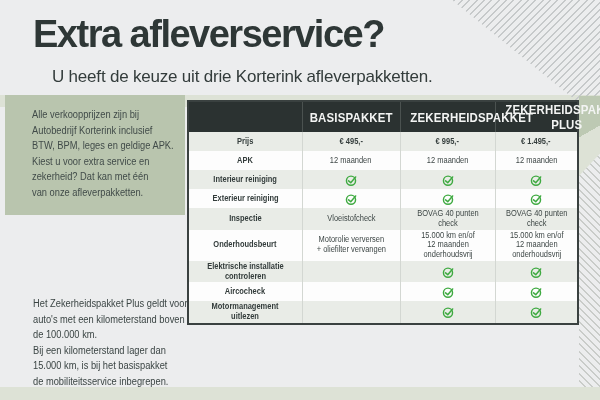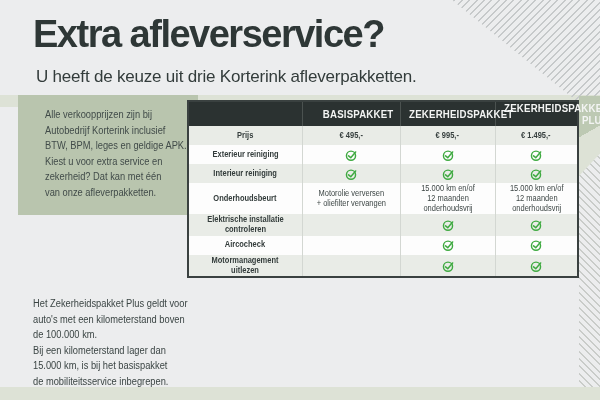--- a/index.html
+++ b/index.html
@@ -16,33 +16,33 @@
     background:repeating-linear-gradient(45deg,rgba(0,0,0,0) 0px,rgba(0,0,0,0) 3.8px,#c9ccc9 3.8px,#c9ccc9 5.2px);}
   .right-wedge{position:absolute;left:579px;top:96px;width:21px;height:80px;
     background:linear-gradient(150deg,var(--sage-dark) 0 45%,var(--band) 45%);
     clip-path:polygon(0 0,100% 0,100% 72%,0 100%);}
 
   .band-top{position:absolute;left:0;top:95px;width:600px;height:12px;background:var(--band);}
   .band-bottom{position:absolute;left:0;top:387px;width:600px;height:13px;background:var(--band);}
 
   .title{position:absolute;left:33px;top:13px;font-size:38px;font-weight:bold;
          letter-spacing:-1.5px;color:var(--ink);}
-  .subtitle{position:absolute;left:36px;top:67px;font-size:17px;letter-spacing:-0.2px;color:#333c3b;}
+  .subtitle{position:absolute;left:52px;top:67px;font-size:17px;letter-spacing:-0.2px;color:#333c3b;}
 
-  .info-box{position:absolute;left:18px;top:95px;width:180px;height:120px;background:var(--sage);overflow:hidden;}
+  .info-box{position:absolute;left:5px;top:95px;width:180px;height:120px;background:var(--sage);overflow:hidden;}
   .info-text{position:absolute;left:27px;top:12px;width:170px;font-size:10px;line-height:1.56;
              color:#414b49;white-space:pre;transform:scaleX(.93);transform-origin:left top;}
 
   .footnote{position:absolute;left:33px;top:296px;width:195px;font-size:10px;line-height:1.56;
             color:#3b4544;white-space:pre;transform:scaleX(.93);transform-origin:left top;}
 
   .pkg-table{position:absolute;left:187px;top:100px;width:390px;border-collapse:collapse;
              table-layout:fixed;border:2px solid #3a4140;background:#fdfdfd;}
-  .pkg-table th{background:var(--thbg);color:#f3f4f3;font-weight:bold;font-size:11px;
-                letter-spacing:.2px;height:20px;border-left:1px solid #4b5250;text-align:right;padding:0 1px;}
+  .pkg-table th{background:var(--thbg);color:#f3f4f3;font-weight:bold;font-size:13px;
+                letter-spacing:.2px;height:20px;border-left:1px solid #4b5250;text-align:center;padding:0 1px;}
   .pkg-table th:first-child{border-left:none;}
   .pkg-table td{font-size:8.5px;color:#3e4746;text-align:center;border-left:1px solid #d3d7d2;
                 padding:1px 2px;white-space:pre-line;line-height:1.15;vertical-align:middle;height:17px;}
   .pkg-table td:first-child{border-left:none;}
   .pkg-table td.label{font-weight:bold;color:#333c3b;}
   .pkg-table tbody tr:nth-child(odd){background:#e9ece7;}
   .pkg-table tbody tr:nth-child(even){background:#fdfdfd;}
   .pkg-table tr.em td{font-weight:bold;color:#353e3d;}
   .xs{display:inline-block;transform:scaleX(.88);transform-origin:center;white-space:pre-line;}
   .check{width:12px;height:12px;display:inline-block;vertical-align:middle;}
@@ -94,48 +94,60 @@
         </tr>
     </thead>
     <tbody id="tbody-rows">
         <tr class="em">
           <td class="label"><span class="xs">Prijs</span></td>
           <td><span class="xs">€ 495,-</span></td>
           <td><span class="xs">€ 995,-</span></td>
           <td><span class="xs">€ 1.495,-</span></td>
         </tr>
         <tr>
+          <td class="label"><span class="xs">APK</span></td>
+          <td><span class="xs">12 maanden</span></td>
+          <td><span class="xs">12 maanden</span></td>
+          <td><span class="xs">12 maanden</span></td>
+        </tr>
+        <tr>
+          <td class="label"><span class="xs">Interieur reiniging</span></td>
+          <td><svg class="check" viewBox="0 0 14 14">
+              <circle cx="7" cy="7.8" r="5.3"></circle>
+              <path d="M4.2 8 L6.7 10.3 L12.4 3.4"></path>
+            </svg></td>
+          <td><svg class="check" viewBox="0 0 14 14">
+              <circle cx="7" cy="7.8" r="5.3"></circle>
+              <path d="M4.2 8 L6.7 10.3 L12.4 3.4"></path>
+            </svg></td>
+          <td><svg class="check" viewBox="0 0 14 14">
+              <circle cx="7" cy="7.8" r="5.3"></circle>
+              <path d="M4.2 8 L6.7 10.3 L12.4 3.4"></path>
+            </svg></td>
+        </tr>
+        <tr>
           <td class="label"><span class="xs">Exterieur reiniging</span></td>
           <td><svg class="check" viewBox="0 0 14 14">
               <circle cx="7" cy="7.8" r="5.3"></circle>
               <path d="M4.2 8 L6.7 10.3 L12.4 3.4"></path>
             </svg></td>
           <td><svg class="check" viewBox="0 0 14 14">
               <circle cx="7" cy="7.8" r="5.3"></circle>
               <path d="M4.2 8 L6.7 10.3 L12.4 3.4"></path>
             </svg></td>
           <td><svg class="check" viewBox="0 0 14 14">
               <circle cx="7" cy="7.8" r="5.3"></circle>
               <path d="M4.2 8 L6.7 10.3 L12.4 3.4"></path>
             </svg></td>
         </tr>
         <tr>
-          <td class="label"><span class="xs">Interieur reiniging</span></td>
-          <td><svg class="check" viewBox="0 0 14 14">
-              <circle cx="7" cy="7.8" r="5.3"></circle>
-              <path d="M4.2 8 L6.7 10.3 L12.4 3.4"></path>
-            </svg></td>
-          <td><svg class="check" viewBox="0 0 14 14">
-              <circle cx="7" cy="7.8" r="5.3"></circle>
-              <path d="M4.2 8 L6.7 10.3 L12.4 3.4"></path>
-            </svg></td>
-          <td><svg class="check" viewBox="0 0 14 14">
-              <circle cx="7" cy="7.8" r="5.3"></circle>
-              <path d="M4.2 8 L6.7 10.3 L12.4 3.4"></path>
-            </svg></td>
+          <td class="label"><span class="xs">Inspectie</span></td>
+          <td><span class="xs">Vloeistofcheck</span></td>
+          <td><span class="xs">BOVAG 40 punten check</span></td>
+          <td><span class="xs">BOVAG 40 punten check</span></td>
         </tr>
         <tr>
           <td class="label"><span class="xs">Onderhoudsbeurt</span></td>
           <td><span class="xs">Motorolie verversen
 + oliefilter vervangen</span></td>
           <td><span class="xs">15.000 km en/of
 12 maanden onderhoudsvrij</span></td>
           <td><span class="xs">15.000 km en/of
 12 maanden onderhoudsvrij</span></td>
         </tr>

